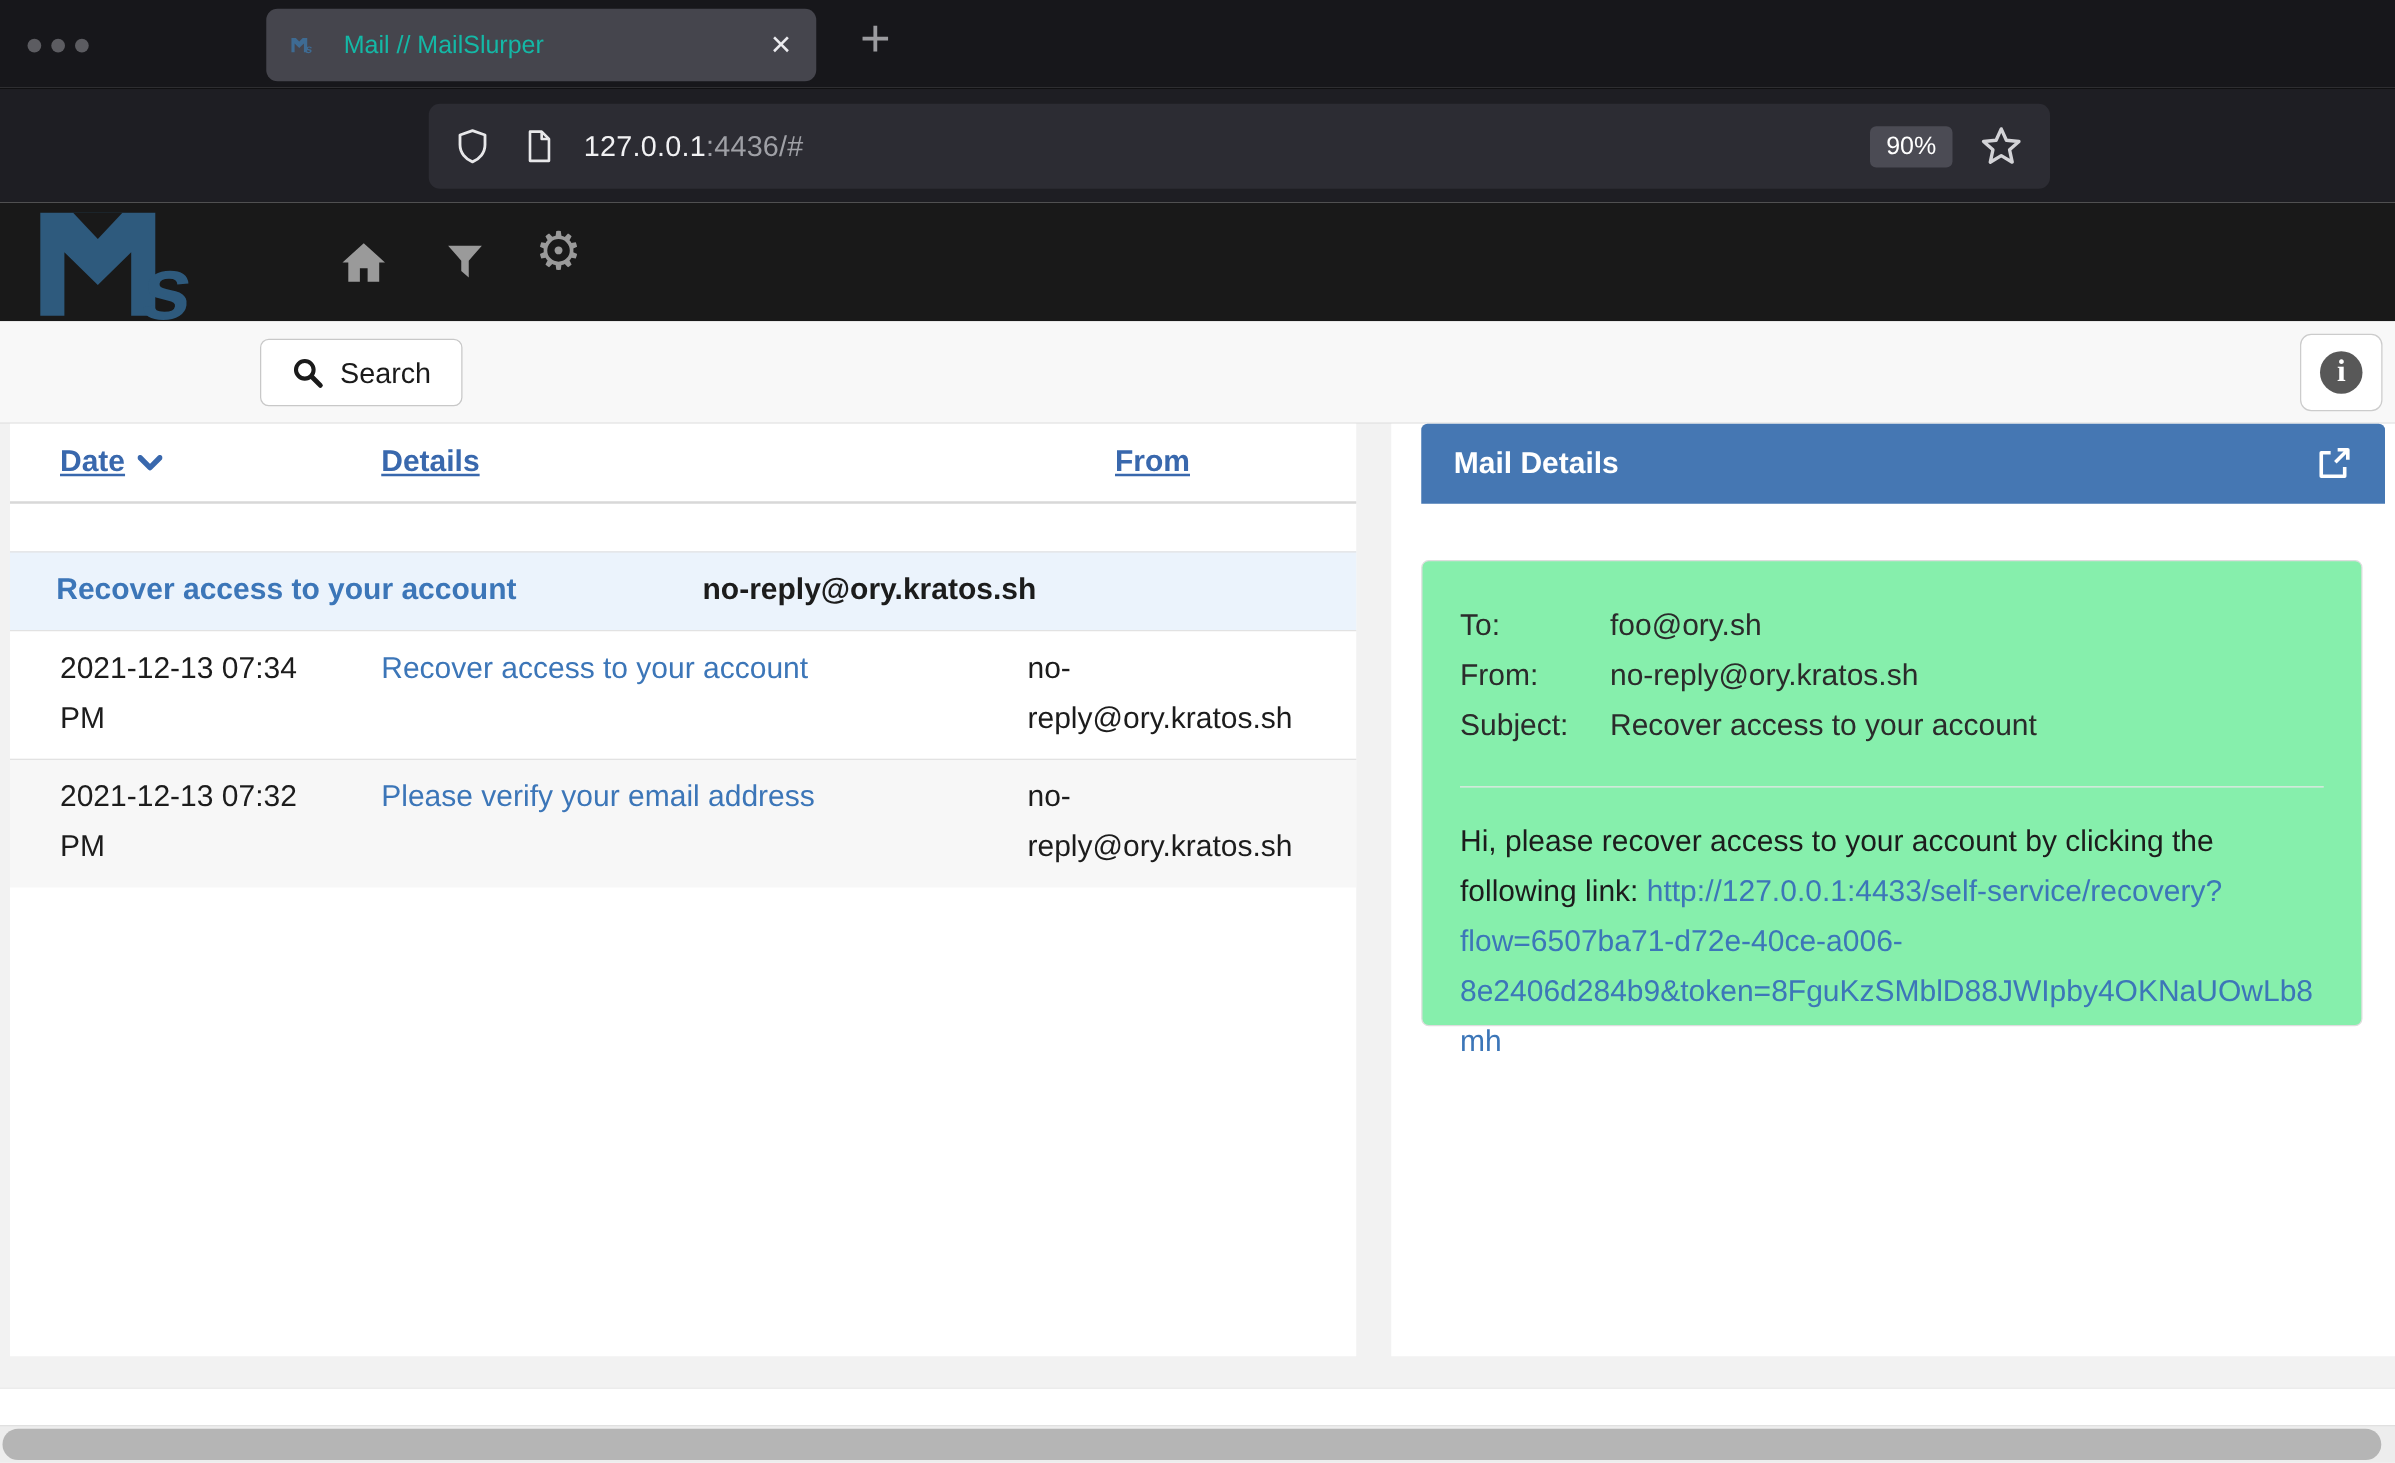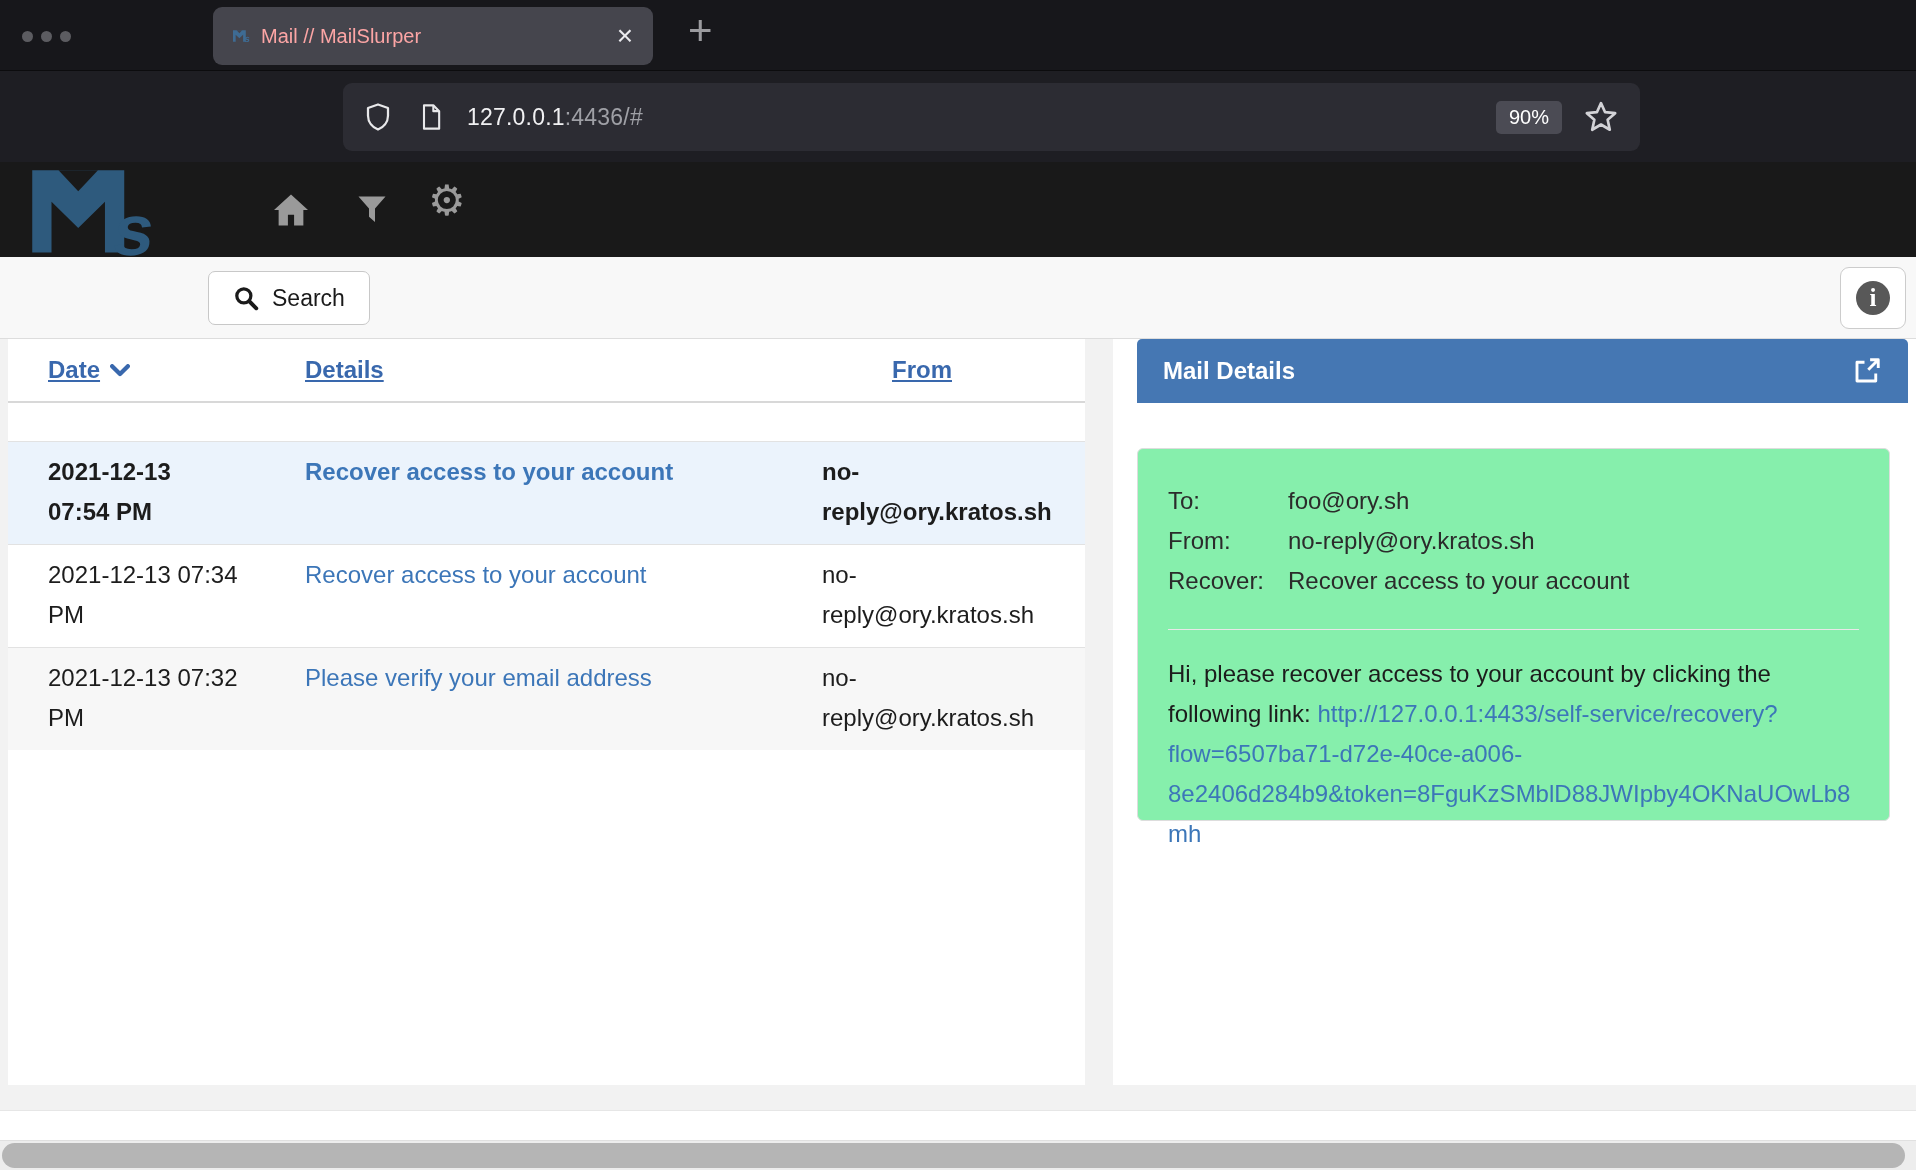--- a/index.html
+++ b/index.html
@@ -18,21 +18,21 @@
   body{
     position:relative;overflow:hidden;background:#f2f2f2;
     font-family:"Liberation Sans",sans-serif;color:#222;
   }
   
   .tabbar{position:absolute;left:0;top:0;width:1916px;height:70px;background:var(--browser-dark);}
   .dots{position:absolute;left:22px;top:31px;display:flex;gap:8px;}
   .dot{width:11px;height:11px;border-radius:50%;background:#5c5c61;}
   .tab{position:absolute;left:213px;top:7px;width:440px;height:58px;border-radius:9px;
        background:#45454d;display:flex;align-items:center;padding:0 20px;}
-  .tab-title{font-size:20px;color:#fca5a5;white-space:nowrap;}
+  .tab-title{margin-left:14px;font-size:20px;color:#14b8a6;white-space:nowrap;}
   .tab-close{margin-left:auto;font-size:28px;line-height:1;color:#ececf0;font-weight:300;cursor:default;}
   .newtab{position:absolute;left:688px;top:10px;font-size:42px;font-weight:200;color:#9b9b9f;line-height:1;}
   
   .navbar{position:absolute;left:0;top:70px;width:1916px;height:92px;background:var(--nav-dark);border-top:1px solid #0c0c0e;}
   .navicon{position:absolute;top:99px;width:36px;height:36px;}
   .urlbar{position:absolute;left:343px;top:12px;width:1297px;height:68px;background:#2c2c33;border-radius:9px;
           display:flex;align-items:center;padding:0 16px 0 20px;}
   .url-text{margin-left:22px;font-size:23px;letter-spacing:.2px;}
   .url-host{color:#f1f1f3;}
   .url-rest{color:#9fa0a6;}
@@ -190,21 +190,20 @@
       </div>
       <div class="th-subject">
         <span>Details</span>
       </div>
       <div class="th-from">
         <span>From</span>
       </div>
     </div>
     <div class="rows">
       <div class="mailrow selected">
-        <div class="c-date">2021-12-13 07:54 PM</div>
         <div class="c-subject">Recover access to your account</div>
         <div class="c-from">no-reply@ory.kratos.sh</div>
       </div>
       <div class="mailrow">
         <div class="c-date">2021-12-13 07:34 PM</div>
         <div class="c-subject">Recover access to your account</div>
         <div class="c-from">no-reply@ory.kratos.sh</div>
       </div>
       <div class="mailrow striped">
         <div class="c-date">2021-12-13 07:32 PM</div>
@@ -225,21 +224,21 @@
     <div class="card">
       <div class="meta-row">
         <span class="meta-label">To:</span>
         <span class="meta-value">foo@ory.sh</span>
       </div>
       <div class="meta-row">
         <span class="meta-label">From:</span>
         <span class="meta-value">no-reply@ory.kratos.sh</span>
       </div>
       <div class="meta-row">
-        <span class="meta-label">Recover:</span>
+        <span class="meta-label">Subject:</span>
         <span class="meta-value">Recover access to your account</span>
       </div>
       <hr>
       <p class="mail-body"><span>Hi, please recover access to your account by clicking the following link: </span><a>http://127.0.0.1:4433/self-service/recovery?flow=6507ba71-d72e-40ce-a006-8e2406d284b9&amp;token=8FguKzSMblD88JWIpby4OKNaUOwLb8mh</a></p>
     </div>
   </div>
 </div>
 
 <div class="bottom-white"></div>
 <div class="hscroll">

